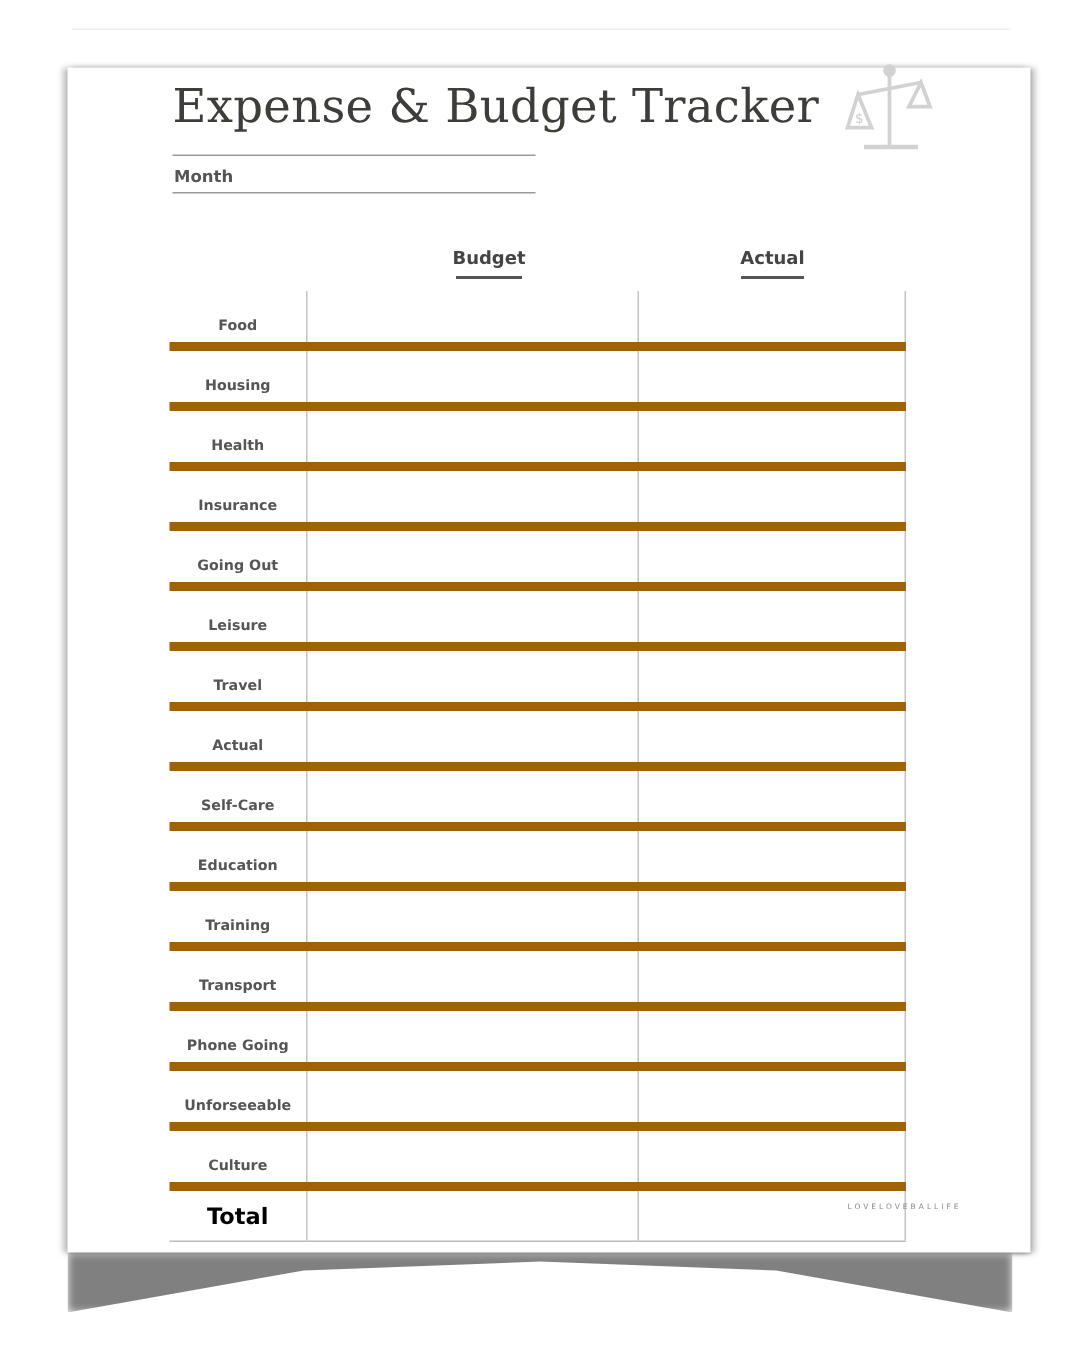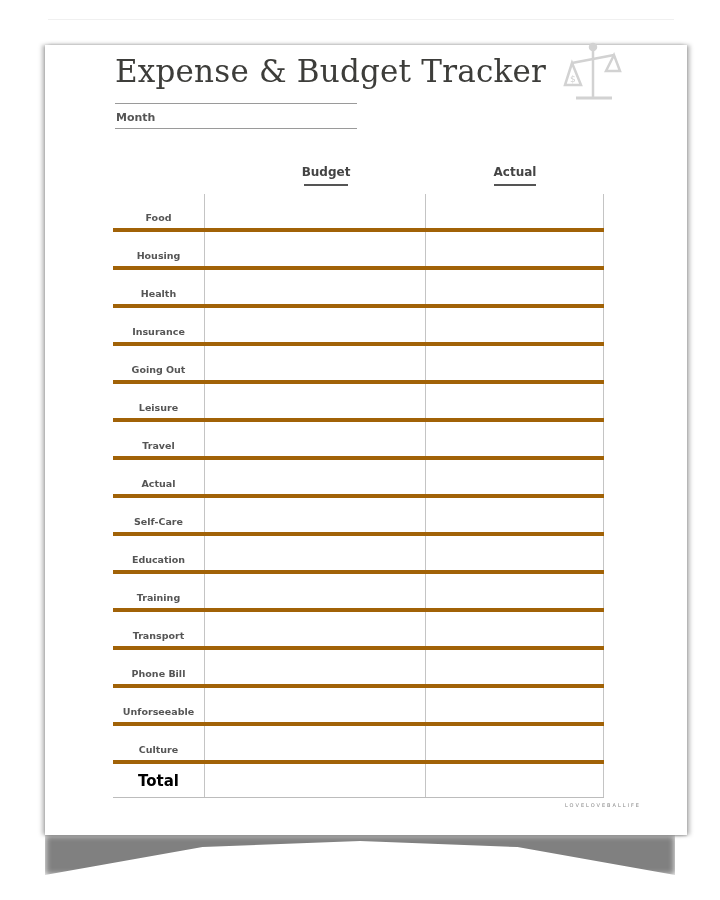--- a/index.html
+++ b/index.html
@@ -10,21 +10,21 @@
   .page{position:absolute;left:45px;top:45px;width:630px;height:790px;background:#fff;
     box-shadow:-3px 0 4px rgba(0,0,0,0.25),3px 0 4px rgba(0,0,0,0.25),0 1px 2px rgba(0,0,0,0.2);padding-left:12px;}
   .title{position:absolute;left:70px;top:8px;font-family:"DejaVu Serif",serif;font-size:31px;color:#3d3d3a;letter-spacing:0.2px;font-weight:500;}
   .scale{position:absolute;left:517px;top:-4px;width:62px;height:64px;}
   .line-top{position:absolute;left:70px;top:58px;width:242px;height:1px;background:#9a9a9a;}
   .month{position:absolute;left:71px;top:66px;font-size:11px;font-weight:bold;color:#555;text-align:right;}
   .line-bot{position:absolute;left:70px;top:83px;width:242px;height:1px;background:#9a9a9a;}
   .colhead{position:absolute;top:120px;font-size:12px;font-weight:bold;color:#444;text-align:center;}
   .colhead .ul{display:block;margin:5px auto 0;height:2px;background:#555;}
   .tbl{position:absolute;left:68px;top:149px;width:491px;}
-  .row{position:relative;height:34px;border-bottom:4px solid #a16207;display:flex;}
+  .row{position:relative;height:34px;border-bottom:6px solid #a16207;display:flex;}
   .row .lbl{width:91px;font-size:9.5px;font-weight:bold;color:#555;text-align:center;padding-top:18px;box-sizing:border-box;}
   .row .c1{width:221px;border-left:1px solid #c4c4c4;box-sizing:border-box;}
   .row .c2{flex:1;border-left:1px solid #c4c4c4;border-right:1px solid #c4c4c4;box-sizing:border-box;}
   .row.total{height:33px;border-bottom:1.5px solid #bcbcbc;}
   .row.total .lbl{font-size:15px;color:#000000;padding-top:8px;}
   .footer{position:absolute;left:520px;top:757px;font-size:5px;letter-spacing:2px;color:#888;}
 </style>
 </head>
 <body>
 
@@ -113,21 +113,21 @@
         <div class="lbl">Training</div>
         <div class="c1"></div>
         <div class="c2"></div>
       </div>
     <div class="row">
         <div class="lbl">Transport</div>
         <div class="c1"></div>
         <div class="c2"></div>
       </div>
     <div class="row">
-        <div class="lbl">Phone Bill</div>
+        <div class="lbl">Phone Going</div>
         <div class="c1"></div>
         <div class="c2"></div>
       </div>
     <div class="row">
         <div class="lbl">Unforseeable</div>
         <div class="c1"></div>
         <div class="c2"></div>
       </div>
     <div class="row">
         <div class="lbl">Culture</div>

